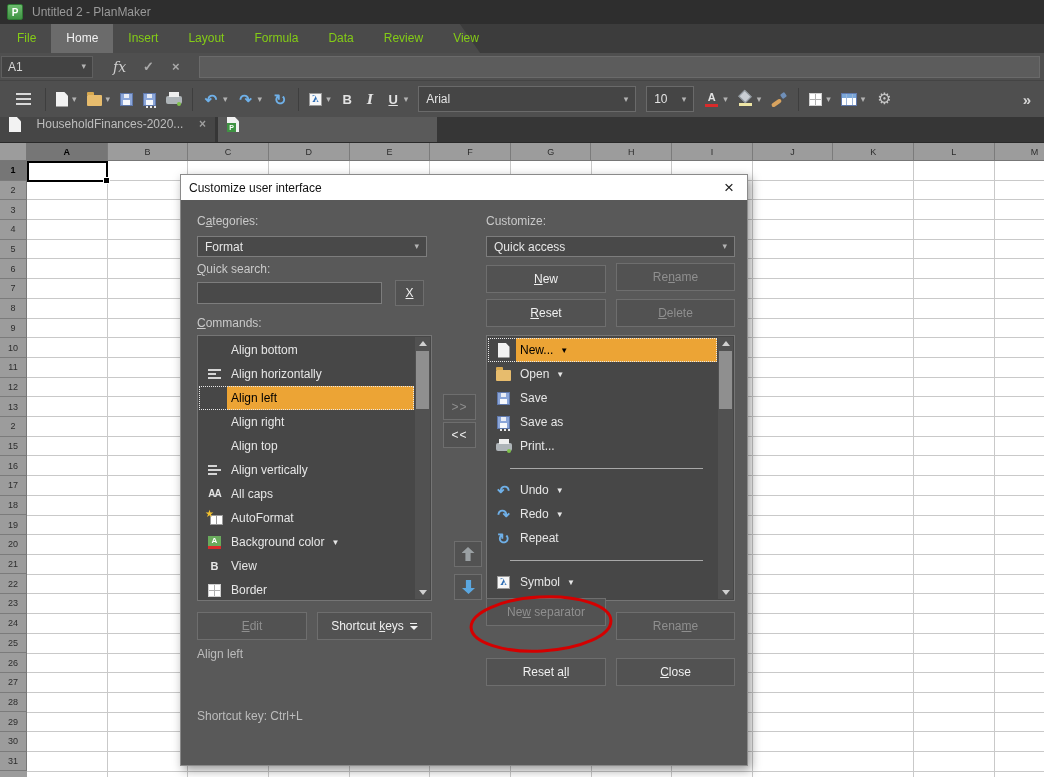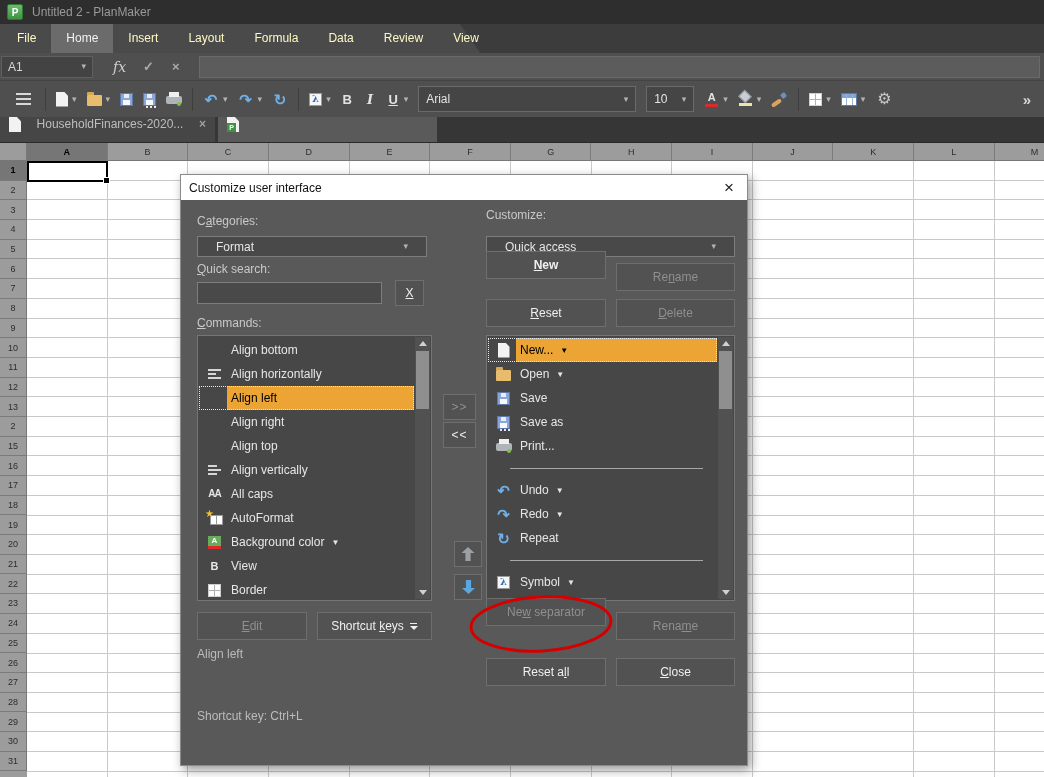--- a/index.html
+++ b/index.html
@@ -12,21 +12,21 @@
             display:flex;align-items:center;gap:9px;padding-left:7px;}
   .app-logo{width:16px;height:16px;border-radius:2px;background:linear-gradient(#6dbb6f,#3f9343);
             border:1px solid #2e7a33;color:#fff;font-weight:bold;font-size:10px;
             display:flex;align-items:center;justify-content:center;}
   .win-title{color:#9a9a9a;}
 
   
   .menubar{position:absolute;left:0;top:24px;width:100%;height:29px;background:#3c3c3c;overflow:hidden;}
   .menu-band{position:absolute;left:-30px;top:0;width:500px;height:100%;background:#4a4a4a;transform:skewX(35deg);}
   .menu-items{position:absolute;left:2px;top:0;height:100%;display:flex;}
-  .menu-item{padding:0 15px;line-height:29px;color:#fef9c3;}
+  .menu-item{padding:0 15px;line-height:29px;color:#84cc16;}
   .menu-item.active{background:#6b6b6b;color:#f2f2f2;}
 
   
   .formulabar{position:absolute;left:0;top:53px;width:100%;height:28px;background:#4f4f4f;
               display:flex;align-items:center;border-bottom:1px solid #444;}
   .namebox{width:92px;height:22px;margin-left:1px;background:#434343;border:1px solid #5f5f5f;
            display:flex;align-items:center;padding:0 6px;color:#d6d6d6;gap:28px;}
   .namebox .drop{margin-left:auto;}
   .drop{color:#b3b3b3;font-size:9px;line-height:1;}
   .fx{font-family:"DejaVu Serif",serif;font-style:italic;color:#cfcfcf;font-size:14px;margin:0 8px 0 20px;}
@@ -133,21 +133,21 @@
   
   .dialog{position:absolute;left:180px;top:174px;width:568px;height:592px;background:#595959;
           border:1px solid #8a8a8a;box-shadow:3px 4px 10px rgba(0,0,0,.4);}
   .dlg-titlebar{height:25px;background:#fff;color:#111;display:flex;align-items:center;padding-left:8px;}
   .dlg-close{margin-left:auto;width:36px;height:100%;display:flex;align-items:center;justify-content:center;
              color:#222;font-size:17px;font-weight:normal;}
   .dlg-body{position:absolute;left:0;top:25px;right:0;bottom:0;}
   .dlg-label{position:absolute;color:#c9c9c9;}
   u{text-decoration:underline;}
   .select{position:absolute;height:21px;background:#494949;border:1px solid #7d7d7d;color:#e6e6e6;
-          display:flex;align-items:center;padding:0 18px;}
+          display:flex;align-items:center;padding:0 7px;}
   .select .drop{margin-left:auto;}
   .textinput{position:absolute;background:#494949;border:1px solid #7d7d7d;color:#eee;font:inherit;padding:0 4px;}
   .btn{position:absolute;background:#525252;border:1px solid #6e6e6e;color:#f0f0f0;
        display:flex;align-items:center;justify-content:center;gap:6px;font:inherit;}
   .btn.disabled{color:#8f8f8f;}
   .mdrop{display:inline-flex;flex-direction:column;align-items:center;gap:2px;}
   .mdrop i{display:block;width:7px;height:1px;background:currentColor;}
   .mdrop b{width:0;height:0;border-left:4px solid transparent;border-right:4px solid transparent;
            border-top:4px solid currentColor;}
   .list{position:absolute;background:#474747;border:1px solid #757575;}
@@ -489,27 +489,27 @@
       <button class="btn disabled" style="left:262px;top:194px;width:33px;height:26px;letter-spacing:1px;">&gt;&gt;</button>
       <button class="btn" style="left:262px;top:222px;width:33px;height:26px;letter-spacing:1px;">&lt;&lt;</button>
 
       <button class="btn" style="left:273px;top:341px;width:28px;height:26px;">
         <span class="arrow-shape up"></span>
       </button>
       <button class="btn" style="left:273px;top:374px;width:28px;height:26px;">
         <span class="arrow-shape down"></span>
       </button>
 
-      <div class="dlg-label" style="left:305px;top:8px;">Customize:</div>
+      <div class="dlg-label" style="left:305px;top:14px;">Customize:</div>
       <div class="select" style="left:305px;top:36px;width:249px;">
         <span>Quick access</span>
         <span class="drop">▾</span>
       </div>
 
-      <button class="btn" style="left:305px;top:51px;width:120px;height:28px;font-weight:bold;">
+      <button class="btn" style="left:305px;top:65px;width:120px;height:28px;">
         <span><u>N</u>ew</span>
       </button>
       <button class="btn disabled" style="left:435px;top:63px;width:119px;height:28px;">
         <span>Re<u>n</u>ame</span>
       </button>
       <button class="btn" style="left:305px;top:99px;width:120px;height:28px;">
         <span><u>R</u>eset</span>
       </button>
       <button class="btn disabled" style="left:435px;top:99px;width:119px;height:28px;">
         <span><u>D</u>elete</span>

